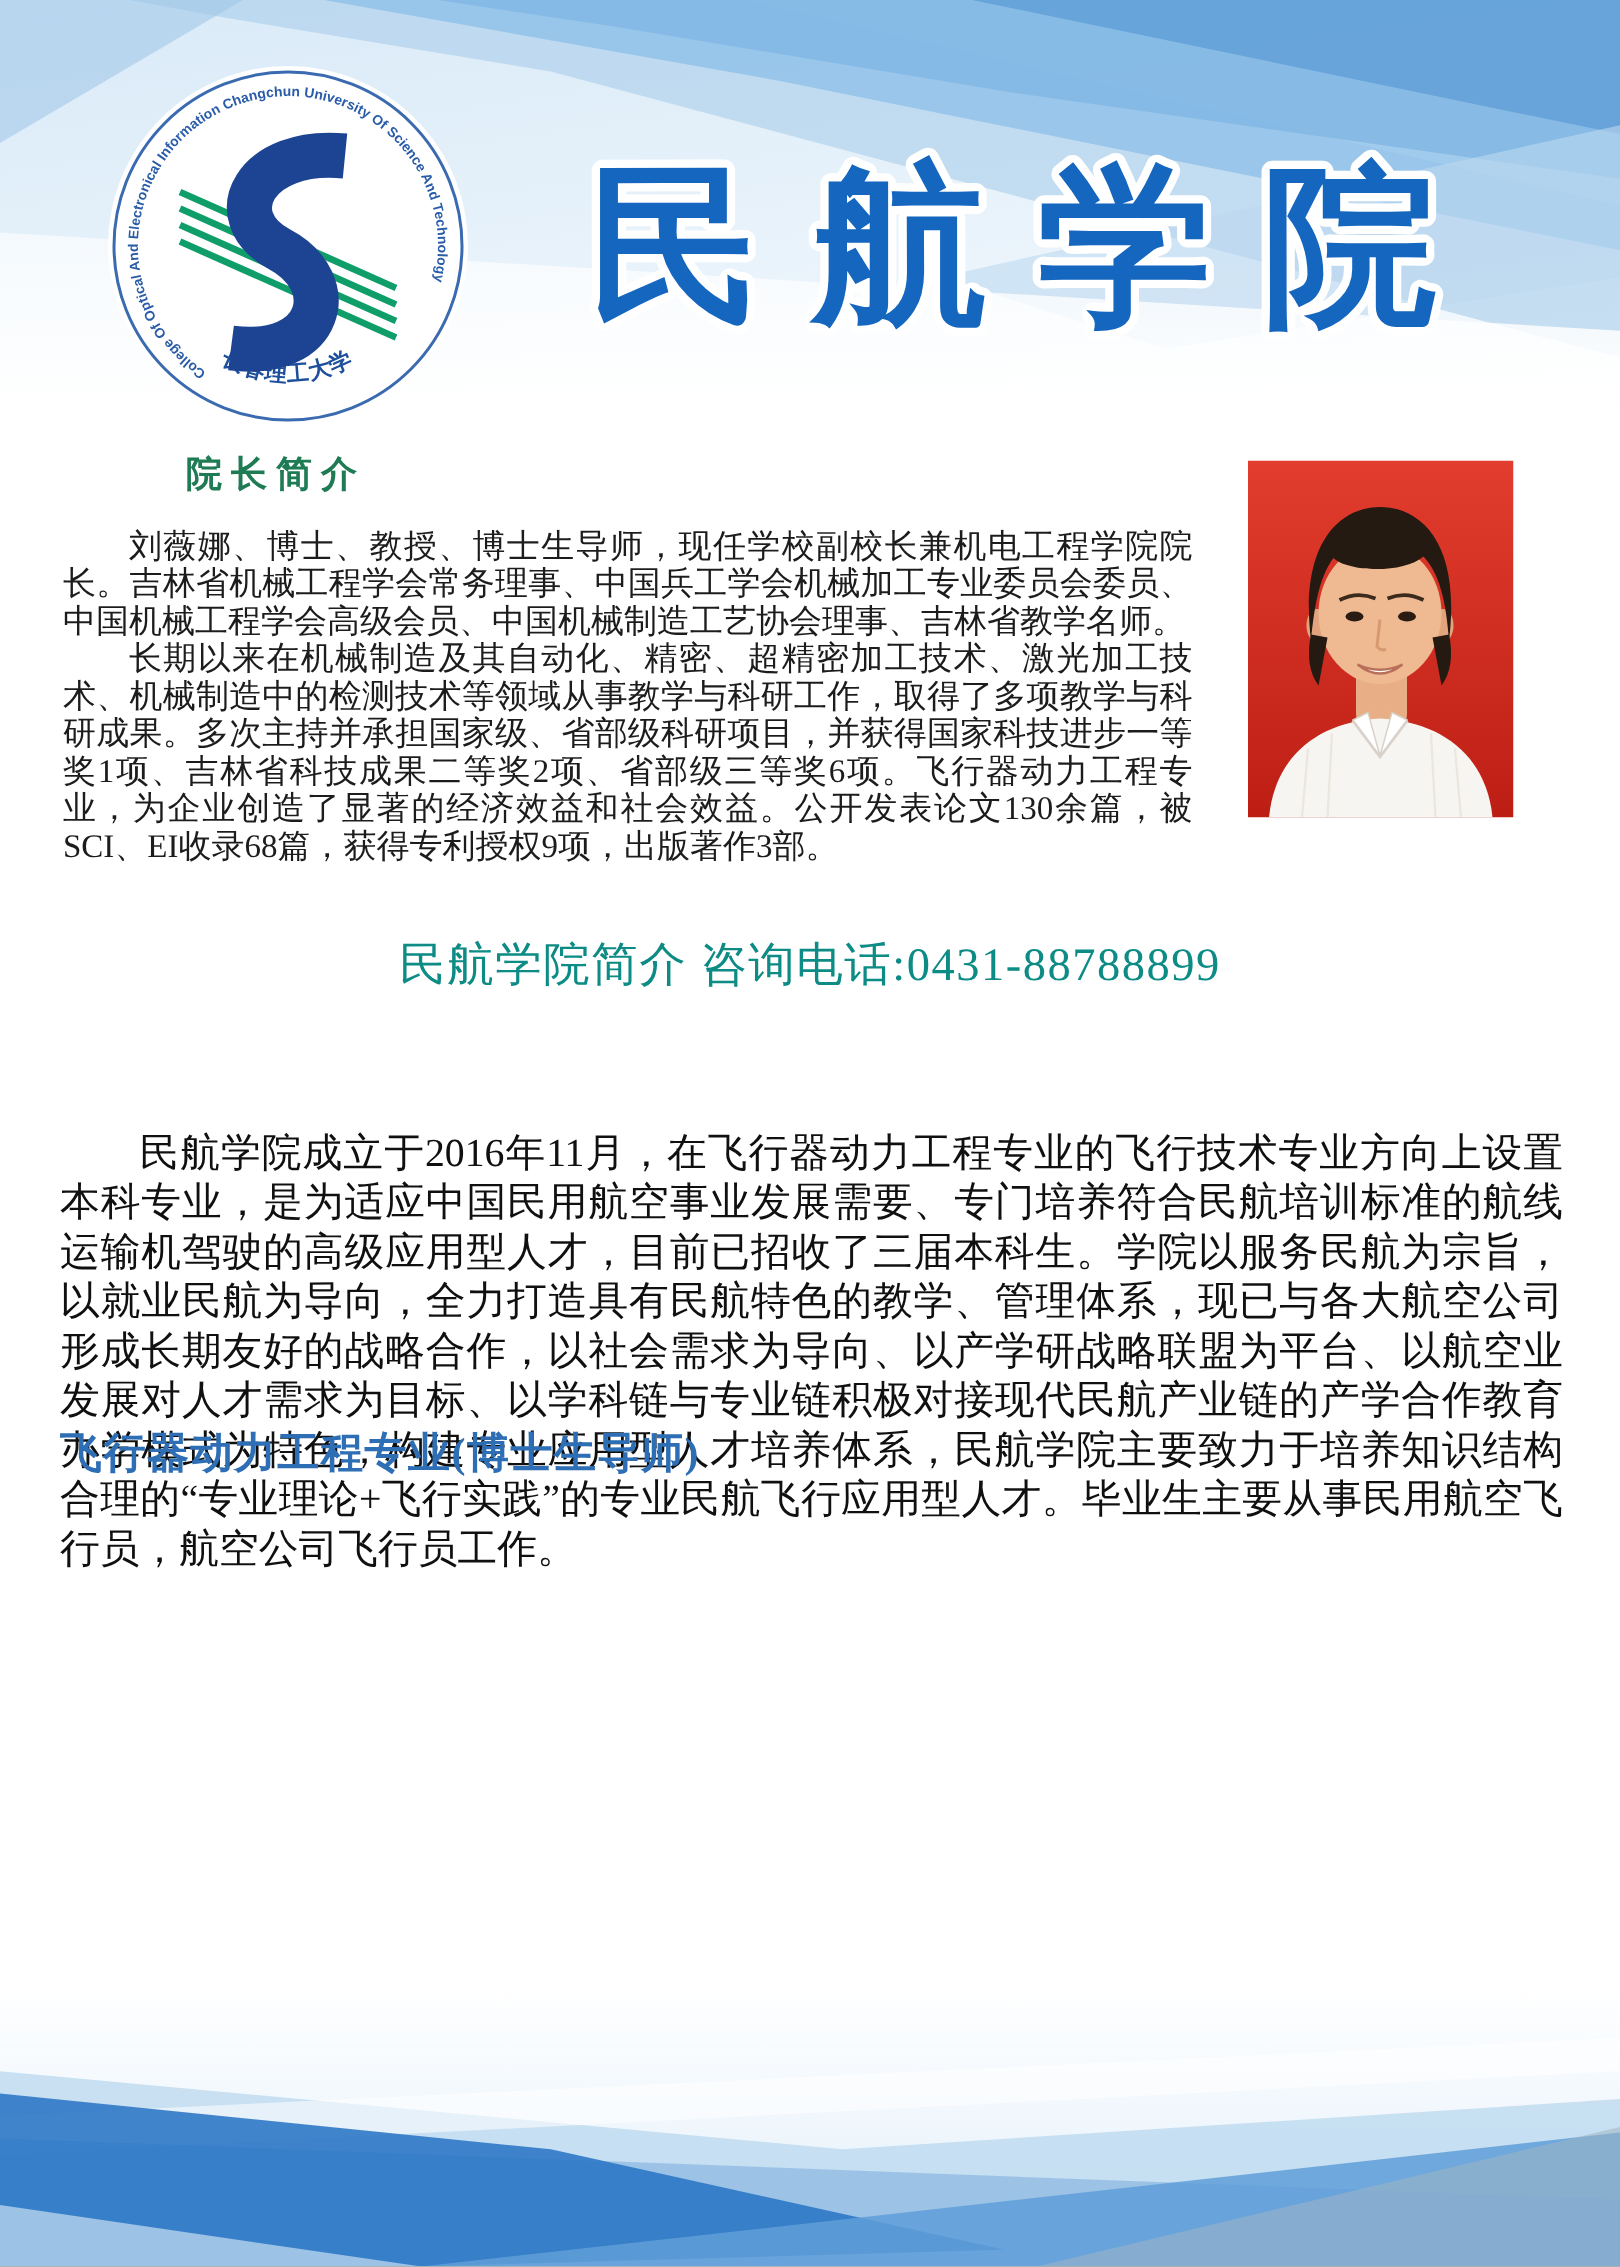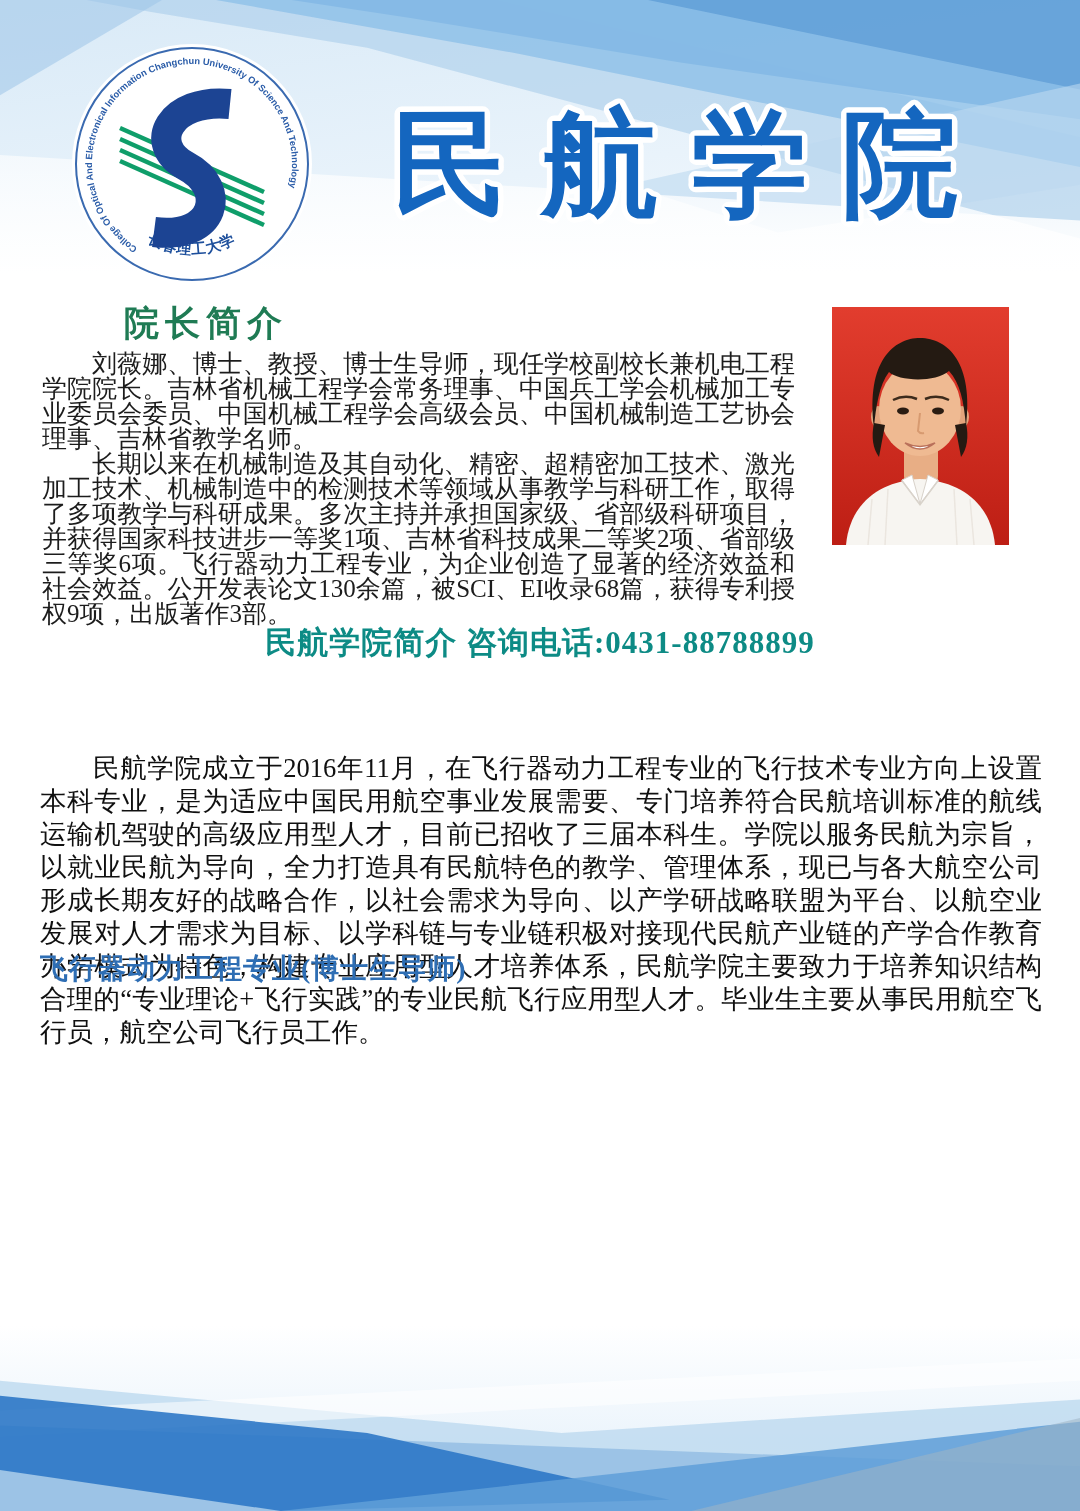--- a/index.html
+++ b/index.html
@@ -18,32 +18,32 @@
   .h-w6{background:#bcd9f0;opacity:.6;clip-path:polygon(58% 62%,100% 28%,100% 62%,72% 78%);}
   .h-w5{background:#9cc5e8;opacity:.55;clip-path:polygon(0 0,15% 0,0 32%);}
   .h-w4{background:linear-gradient(180deg,rgba(238,246,252,.2),#ffffff 92%);clip-path:polygon(0 52%,100% 74%,100% 100%,0 100%);}
   
   .logo{position:absolute;left:70px;top:40px;width:244px;height:248px;}
   
   .title-svg{position:absolute;left:378px;top:76px;width:640px;height:172px;}
   
   .dean-heading{
     position:absolute;left:124px;top:300px;
-    font-size:35px;font-weight:600;color:#1f7b54;letter-spacing:6px;text-align:center;
+    font-size:24px;font-weight:600;color:#1f7b54;letter-spacing:6px;text-align:center;
   }
   .dean-bio{position:absolute;left:42px;top:351px;width:753px;}
   .dean-bio p{
-    margin:0;font-size:25px;line-height:25px;color:#1c1c1c;
+    margin:0;font-size:22px;line-height:25px;color:#1c1c1c;
     text-indent:2em;text-align:justify;
   }
   .dean-photo{position:absolute;left:832px;top:307px;width:177px;height:238px;}
   
   .intro-heading{
     position:absolute;left:0;top:622px;width:1080px;text-align:center;
-    font-size:31px;font-weight:bold;color:#0d8b85;letter-spacing:1px;
+    font-size:31px;font-weight:normal;color:#0d8b85;letter-spacing:1px;
   }
   .body-par{
     position:absolute;left:40px;width:1002px;margin:0;
     font-size:26.5px;line-height:33px;color:#101010;
     text-indent:2em;text-align:justify;
   }
   .intro-par{top:752px;}
   .major-heading{
     position:absolute;left:40px;top:950px;
     font-size:28px;font-weight:bold;color:#2e6eb4;letter-spacing:1px;

